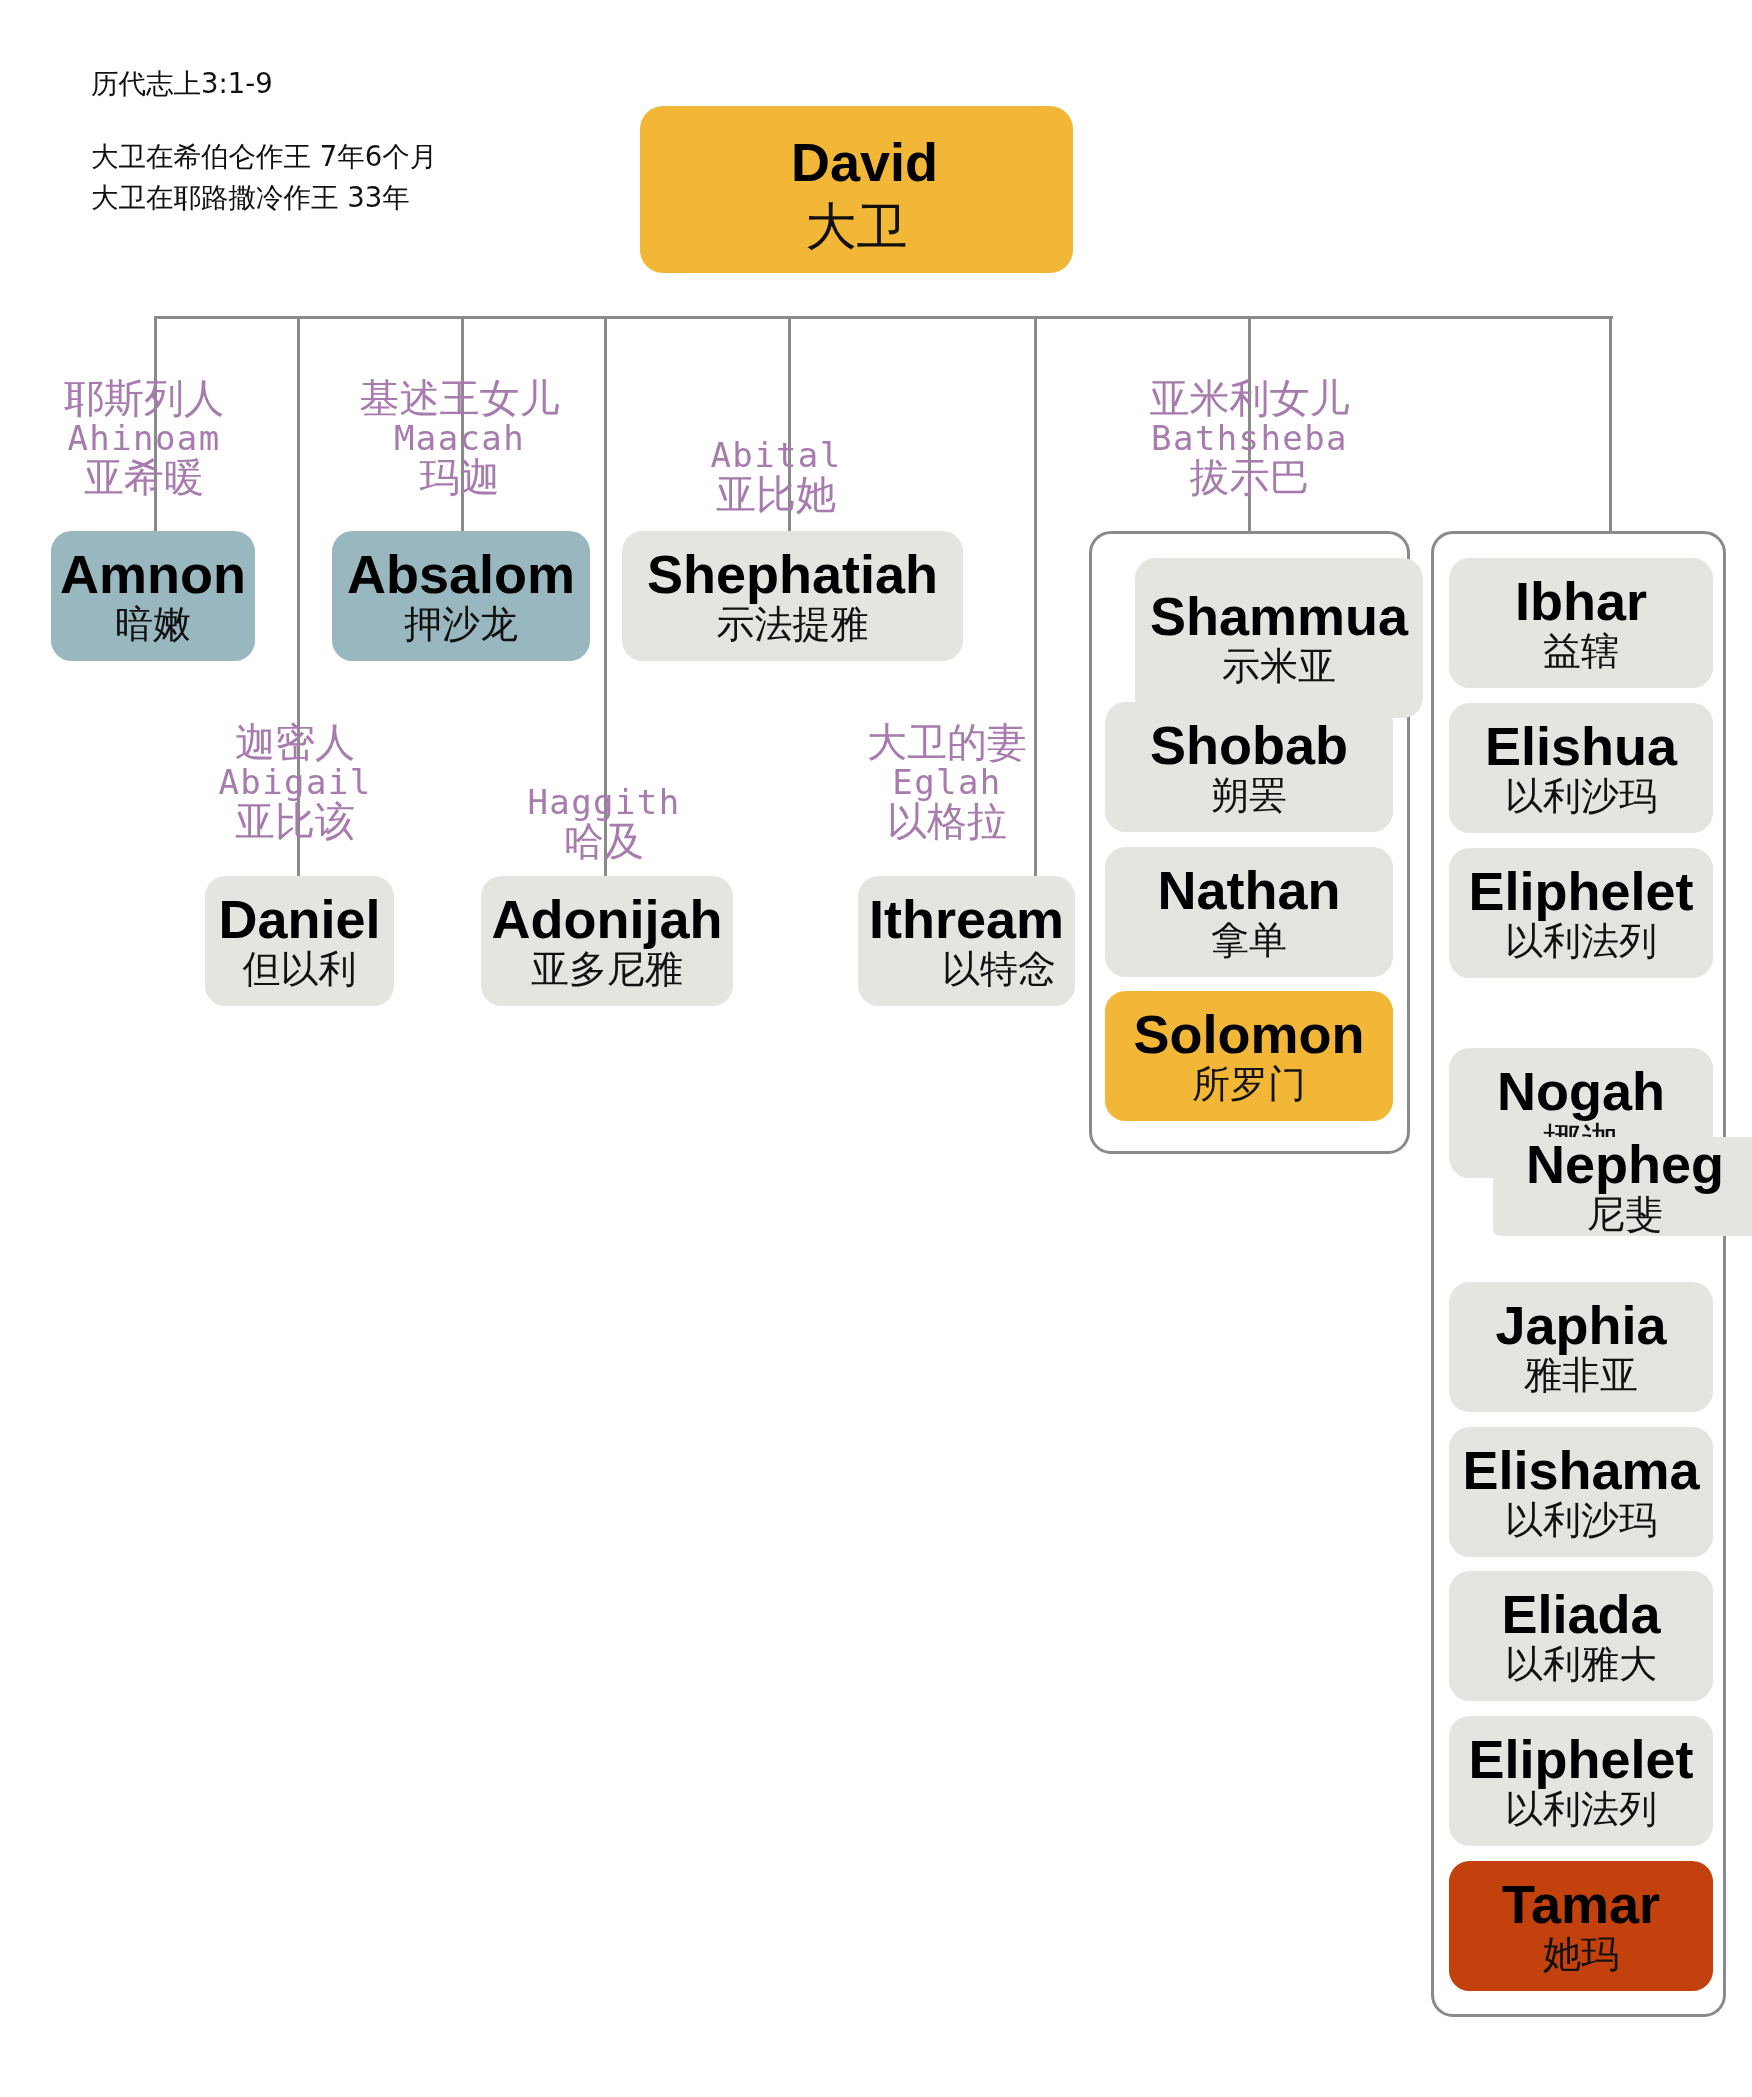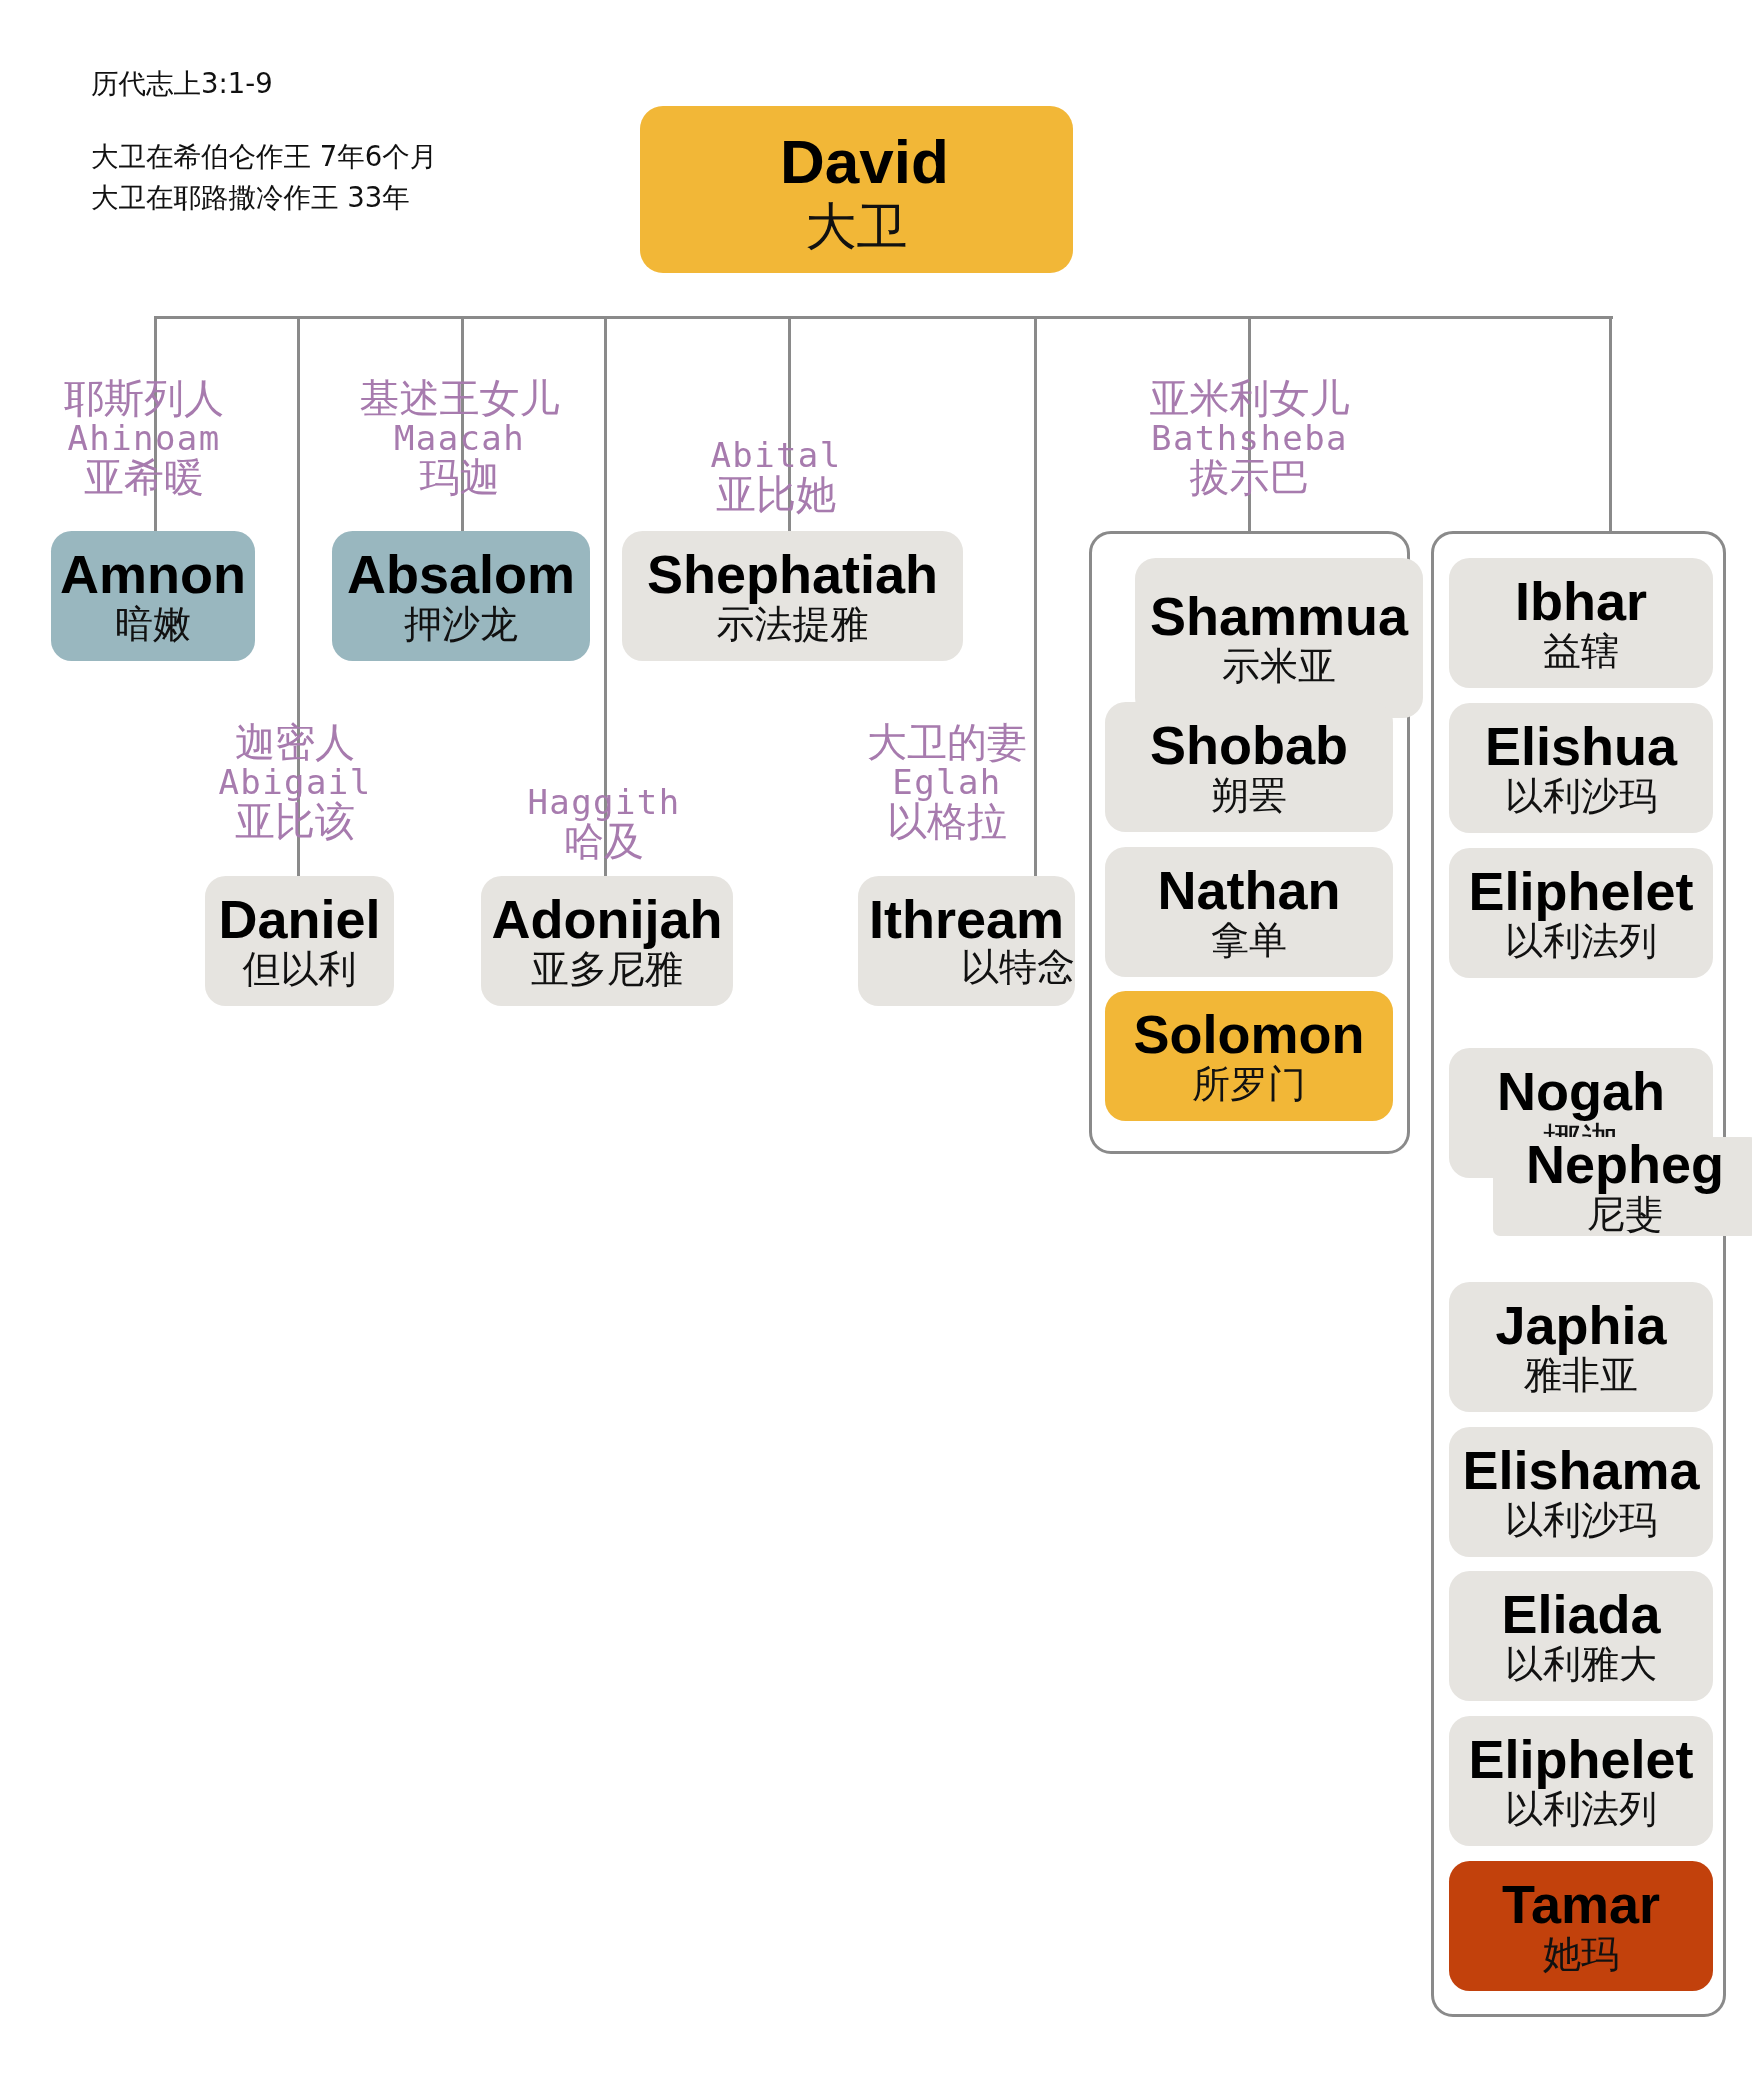--- a/index.html
+++ b/index.html
@@ -16,21 +16,21 @@
               white-space:nowrap; }
   .gray { background:#E6E4E0; }
   .teal { background:#99B7BF; }
   .gold { background:#F2B737; }
   .pink { background:#c2410c; }
   .mother { position:absolute; text-align:center; color:#A77BAE; white-space:nowrap;
             font-family:"DejaVu Sans Mono", monospace; }
   .mother .m-zh { font-size:40px; line-height:41px; font-family:"DejaVu Sans", sans-serif; }
   .mother .m-en { font-size:34px; line-height:38px; letter-spacing:1.4px; }
   .group { position:absolute; border:3.4px solid #8a8a8a; border-radius:22px; box-sizing:border-box; background:transparent; }
-  .david .en { font-size:62px; line-height:74px;margin-left:16px; }
+  .david .en { font-size:54px; line-height:74px;margin-left:16px; }
   .david .zh { font-size:51px; line-height:55px;text-align:center; }
 </style>
 </head>
 <body>
 
 <div class="note" style="top:66px;">历代志上3:1-9</div>
 <div class="note" style="top:139px;">大卫在希伯仑作王 7年6个月</div>
 <div class="note" style="top:180px;">大卫在耶路撒冷作王 33年</div>
 
 <div class="node gold david" style="left:640px; top:106px; width:433px; height:167px; border-radius:23px;">
@@ -97,21 +97,21 @@
 <div class="node gray" style="left:205px; top:876px; width:189px; height:130px;">
   <div class="en">Daniel</div>
   <div class="zh">但以利</div>
 </div>
 <div class="node gray" style="left:481px; top:876px; width:252px; height:130px;">
   <div class="en">Adonijah</div>
   <div class="zh">亚多尼雅</div>
 </div>
 <div class="node gray" style="left:858px; top:876px; width:217px; height:130px;">
   <div class="en">Ithream</div>
-  <div class="zh" style="align-self:flex-end; font-family:Liberation Mono, monospace;">以特念</div>
+  <div class="zh" style="align-self:flex-end; padding-right:19px;">以特念</div>
 </div>
 
 <div class="group" style="left:1089px; top:531px; width:321px; height:623px;"></div>
 <div id="bathsheba-list">
     <div class="node gray" style="left: 1135px; top: 558px; width: 288px; height: 160px;">
       <div class="en">Shammua</div>
       <div class="zh">示米亚</div>
     </div>
     <div class="node gray" style="left: 1105px; top: 702px; width: 288px; height: 130px;">
       <div class="en">Shobab</div>

